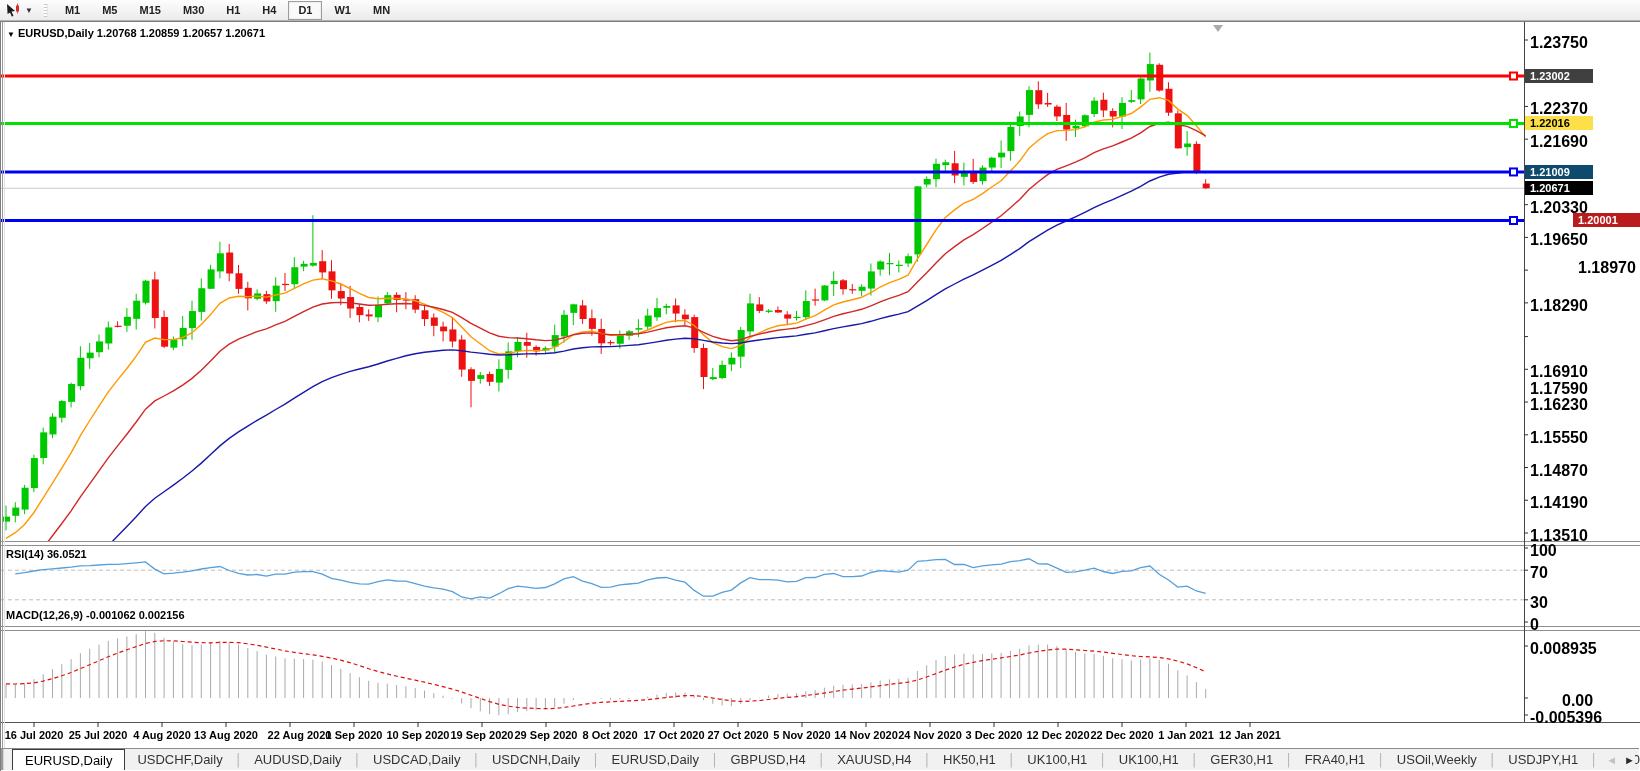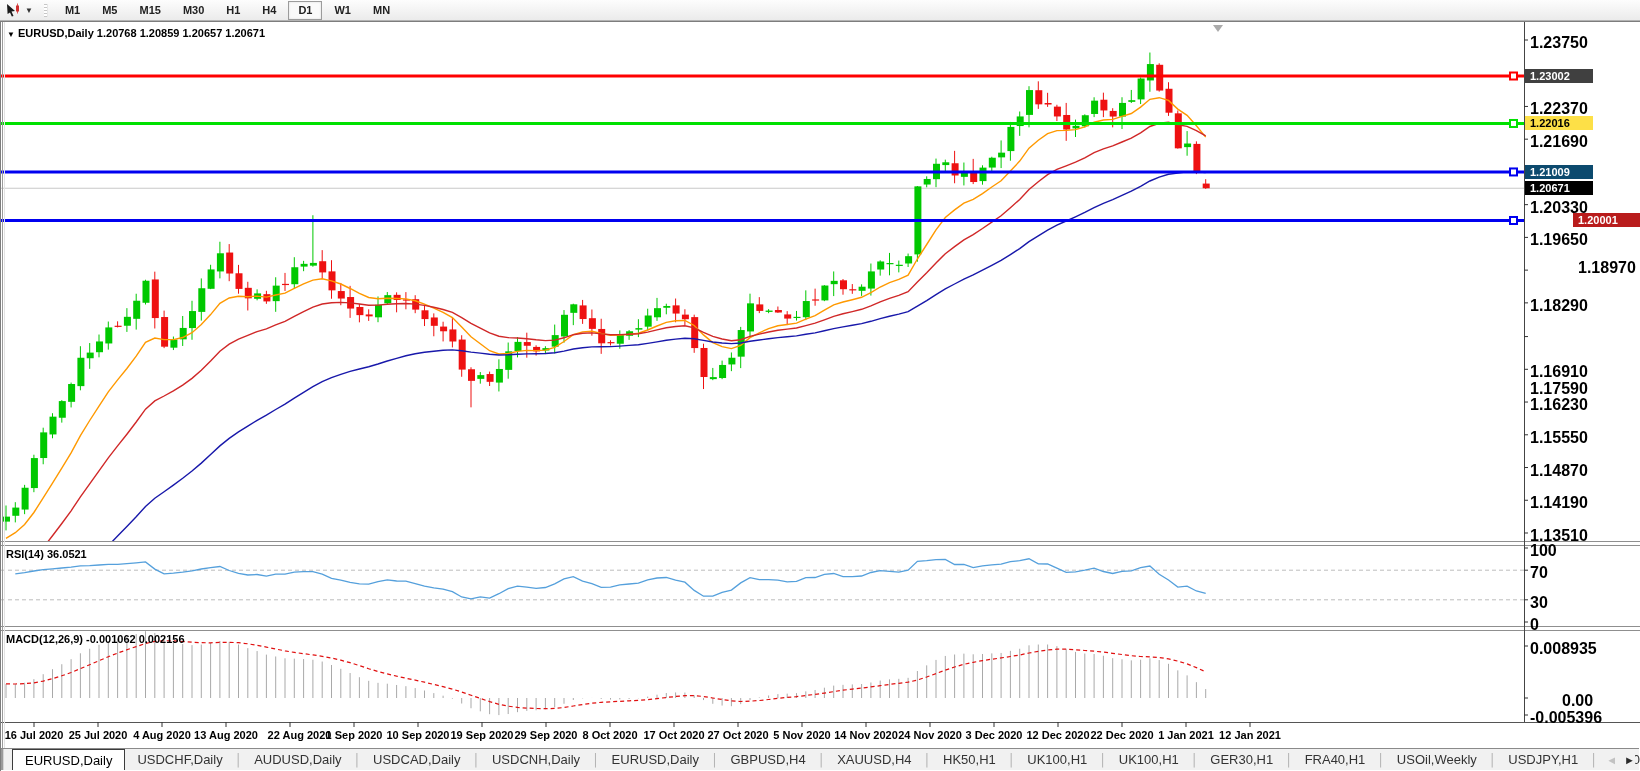--- a/index.html
+++ b/index.html
@@ -582,21 +582,21 @@
       <span style="font-size:8px">▼</span>
       <span>EURUSD,Daily</span>
       <span>1.20768 1.20859 1.20657 1.20671</span>
     </div>
 
     <div class="lbl" style="left:5px;top:526px">
       <span>RSI(14)</span>
       <span>36.0521</span>
     </div>
 
-    <div class="lbl" style="left:5px;top:611px">
+    <div class="lbl" style="left:5px;top:587px">
       <span>MACD(12,26,9)</span>
       <span>-0.001062 0.002156</span>
     </div>
 
     <div class="shift-marker" style="left:1212px;top:3px"></div>
 
     <div class="tabsbar" id="tabsbar">
         <div class="tabgrip"></div>
         <div class="tab active">EURUSD,Daily</div>
         <div class="tab">USDCHF,Daily</div>

